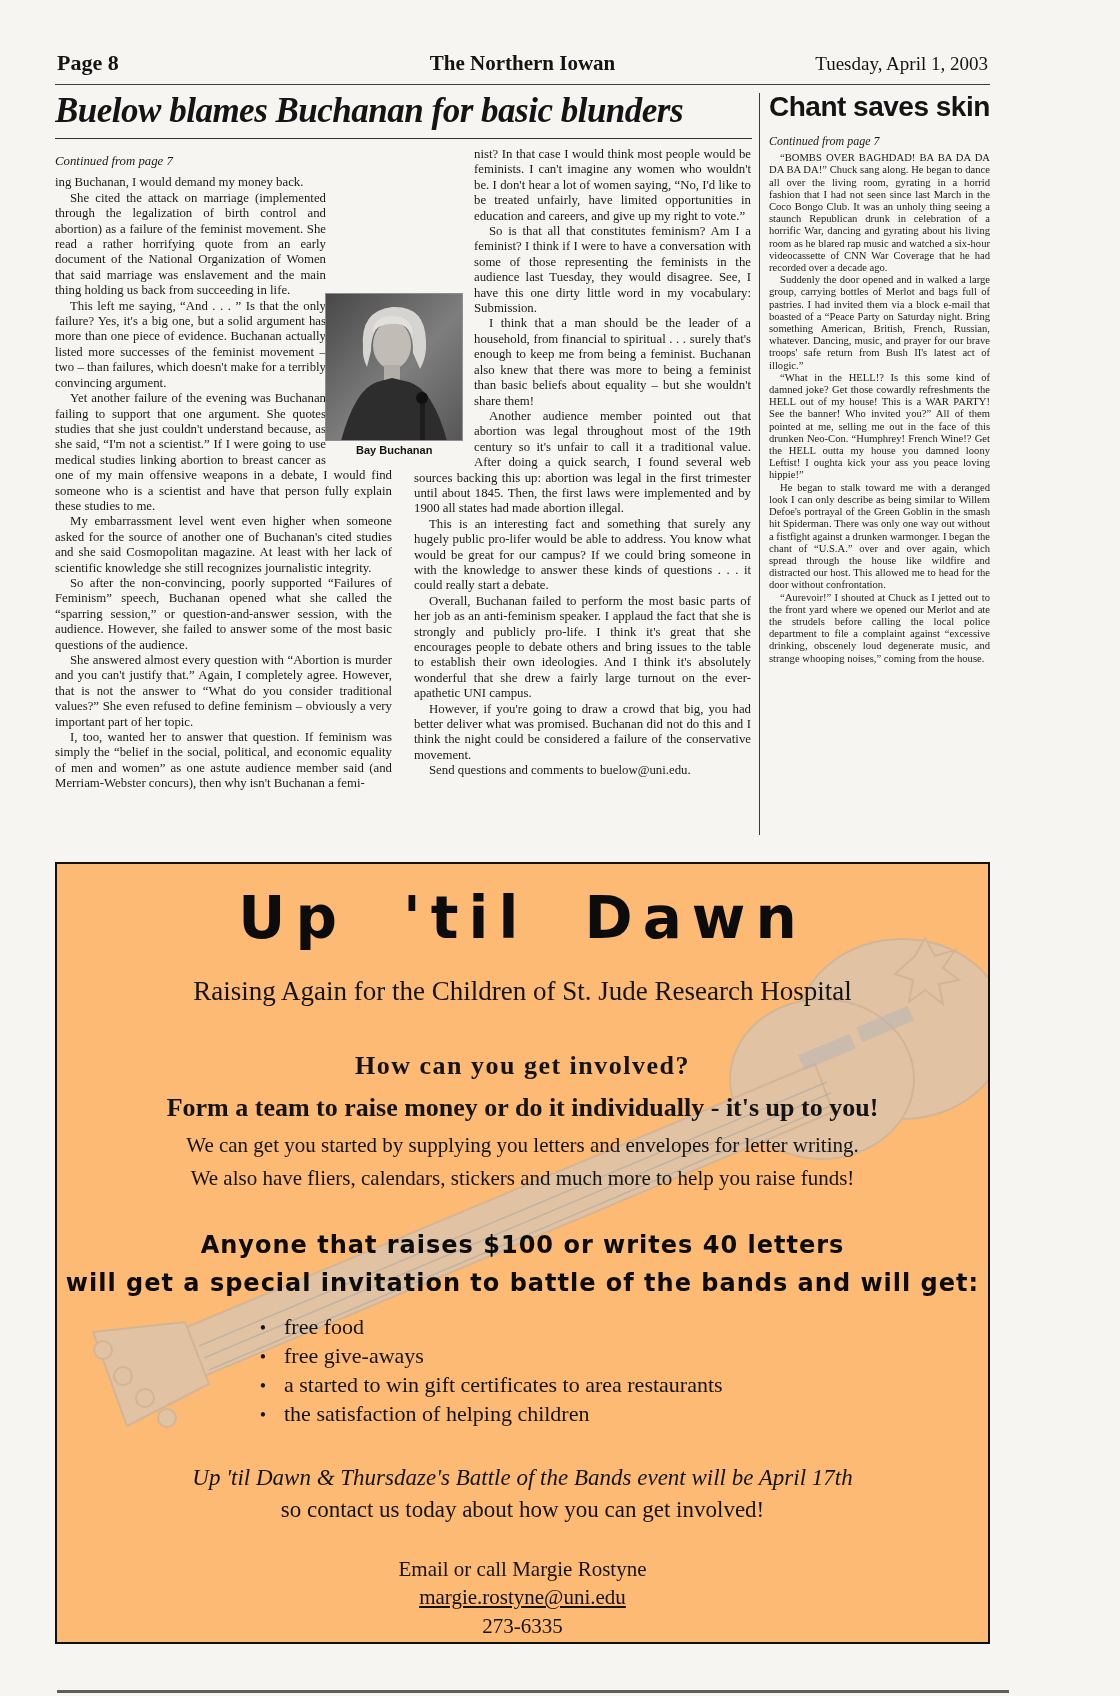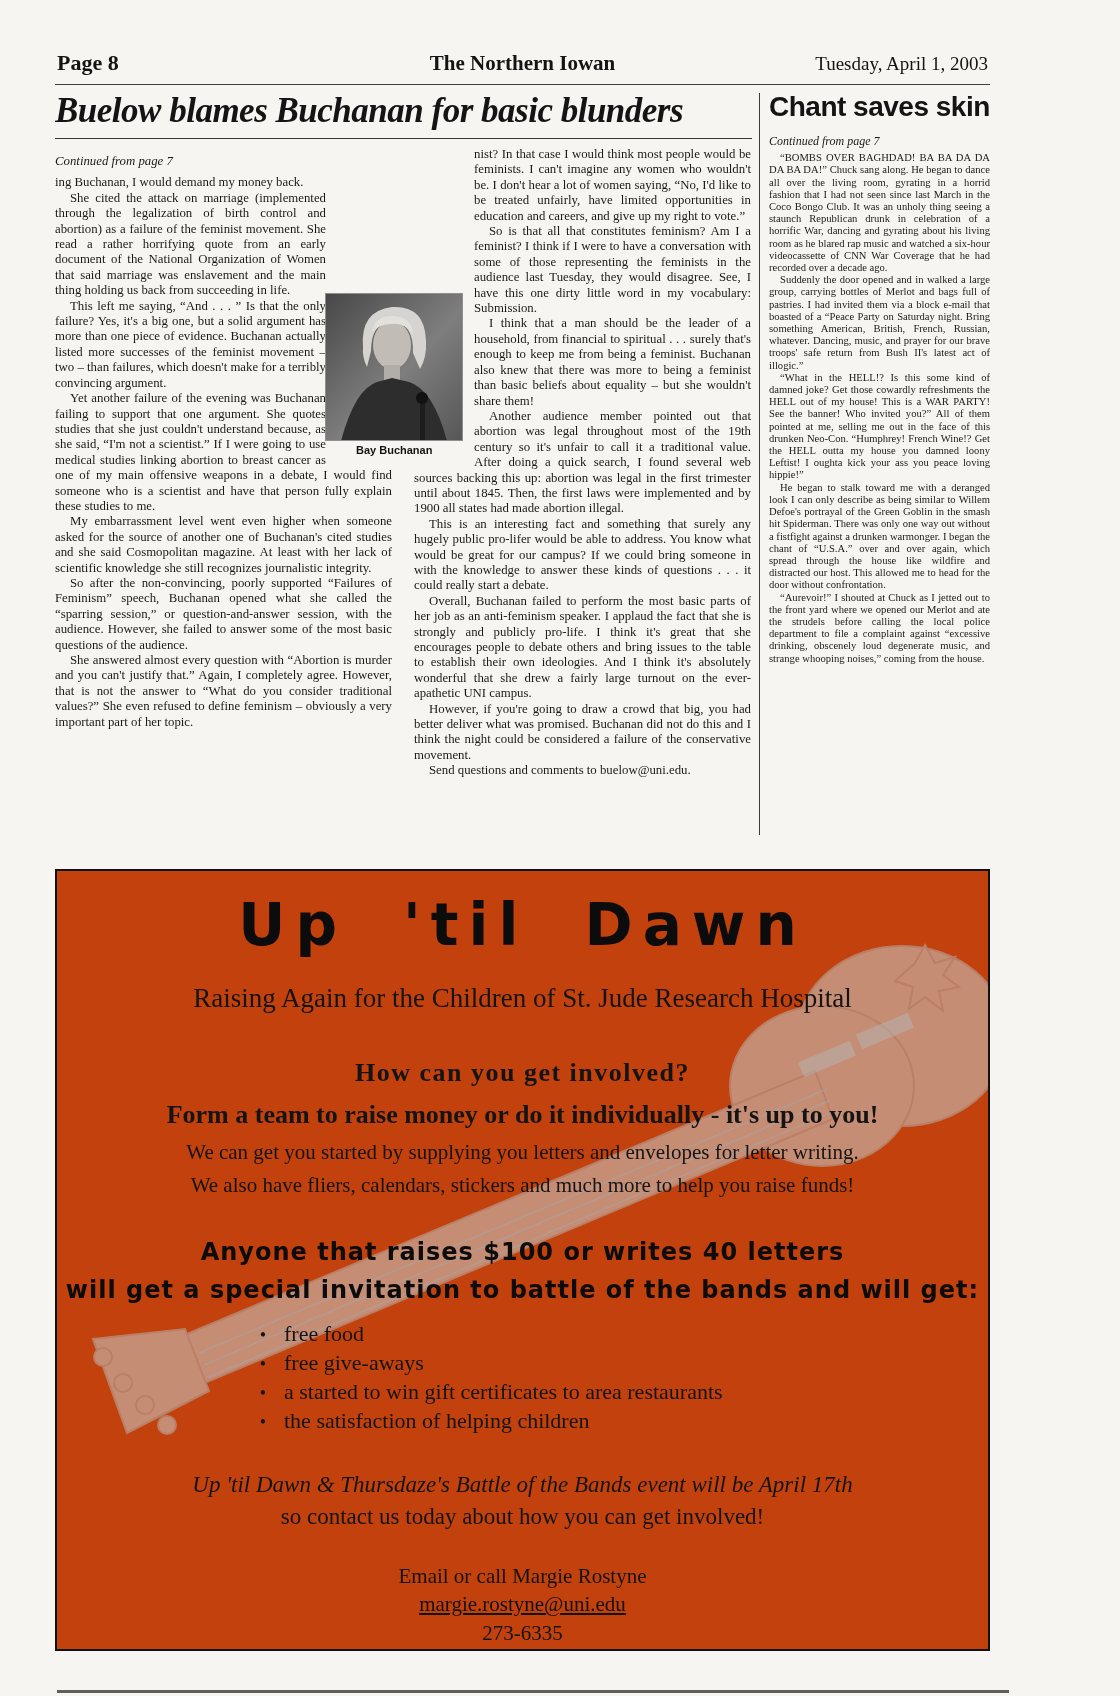--- a/index.html
+++ b/index.html
@@ -63,23 +63,23 @@
 
   .photo { position:absolute; left:270px; top:146px; width:138px; }
   .photo svg { display:block; }
   .photo figcaption {
     font-family:"Liberation Sans", sans-serif;
     font-weight:bold; font-size:11px; margin-top:3px; text-align:left;padding-left:31px;
   }
 
   
   .ad {
-    position:relative; margin-top:30px;
+    position:relative; margin-top:23px;
     border:2px solid #111; height:782px; overflow:hidden;
-    background:#c2410c;
+    background:#fdba74;
   }
   .guitar { position:absolute; left:0; top:0; z-index:0; }
   .ad-content { position:relative; z-index:1; text-align:center; padding-top:20px; }
 
   .ad-title {
     font-family:"DejaVu Sans", sans-serif; font-weight:bold;
     font-size:58px; letter-spacing:10px; word-spacing:26px; color:#0c0c0c;
   }
   .ad-sub   { font-size:27px; margin-top:24px; }
   .ad-q     { font-size:26px; font-weight:bold; letter-spacing:1.5px; margin-top:44px; }
@@ -123,20 +123,21 @@
         <div class="col">
           <div class="spacer-right"></div>
           <p class="continued">Continued from page 7</p>
           <p>ing Buchanan, I would demand my money back.</p>
           <p class="indent">She cited the attack on marriage (implemented through the legalization of birth control and abortion) as a failure of the feminist movement. She read a rather horrifying quote from an early document of the National Organization of Women that said marriage was enslavement and the main thing holding us back from succeeding in life.</p>
           <p class="indent">This left me saying, “And . . . ” Is that the only failure? Yes, it's a big one, but a solid argument has more than one piece of evidence. Buchanan actually listed more successes of the feminist movement – two – than failures, which doesn't make for a terribly convincing argument.</p>
           <p class="indent">Yet another failure of the evening was Buchanan failing to support that one argument. She quotes studies that she just couldn't understand because, as she said, “I'm not a scientist.” If I were going to use medical studies linking abortion to breast cancer as one of my main offensive weapons in a debate, I would find someone who is a scientist and have that person fully explain these studies to me.</p>
           <p class="indent">My embarrassment level went even higher when someone asked for the source of another one of Buchanan's cited studies and she said Cosmopolitan magazine. At least with her lack of scientific knowledge she still recognizes journalistic integrity.</p>
           <p class="indent">So after the non-convincing, poorly supported “Failures of Feminism” speech, Buchanan opened what she called the “sparring session,” or question-and-answer session, with the audience. However, she failed to answer some of the most basic questions of the audience.</p>
           <p class="indent">She answered almost every question with “Abortion is murder and you can't justify that.” Again, I completely agree. However, that is not the answer to “What do you consider traditional values?” She even refused to define feminism – obviously a very important part of her topic.</p>
+          <p class="indent">I, too, wanted her to answer that question. If feminism was simply the “belief in the social, political, and economic equality of men and women” as one astute audience member said (and Merriam-Webster concurs), then why isn't Buchanan a femi-</p>
         </div>
 
         <div class="col">
           <div class="spacer-left"></div>
           <p>nist? In that case I would think most people would be feminists. I can't imagine any women who wouldn't be. I don't hear a lot of women saying, “No, I'd like to be treated unfairly, have limited opportunities in education and careers, and give up my right to vote.”</p>
           <p class="indent">So is that all that constitutes feminism? Am I a feminist? I think if I were to have a conversation with some of those representing the feminists in the audience last Tuesday, they would disagree. See, I have this one dirty little word in my vocabulary: Submission.</p>
           <p class="indent">I think that a man should be the leader of a household, from financial to spiritual . . . surely that's enough to keep me from being a feminist. Buchanan also knew that there was more to being a feminist than basic beliefs about equality – but she wouldn't share them!</p>
           <p class="indent">Another audience member pointed out that abortion was legal throughout most of the 19th century so it's unfair to call it a traditional value. After doing a quick search, I found several web sources backing this up: abortion was legal in the first trimester until about 1845. Then, the first laws were implemented and by 1900 all states had made abortion illegal.</p>
           <p class="indent">This is an interesting fact and something that surely any hugely public pro-lifer would be able to address. You know what would be great for our campus? If we could bring someone in with the knowledge to answer these kinds of questions . . . it could really start a debate.</p>
           <p class="indent">Overall, Buchanan failed to perform the most basic parts of her job as an anti-feminism speaker. I applaud the fact that she is strongly and publicly pro-life. I think it's great that she encourages people to debate others and bring issues to the table to establish their own ideologies. And I think it's absolutely wonderful that she drew a fairly large turnout on the ever-apathetic UNI campus.</p>

